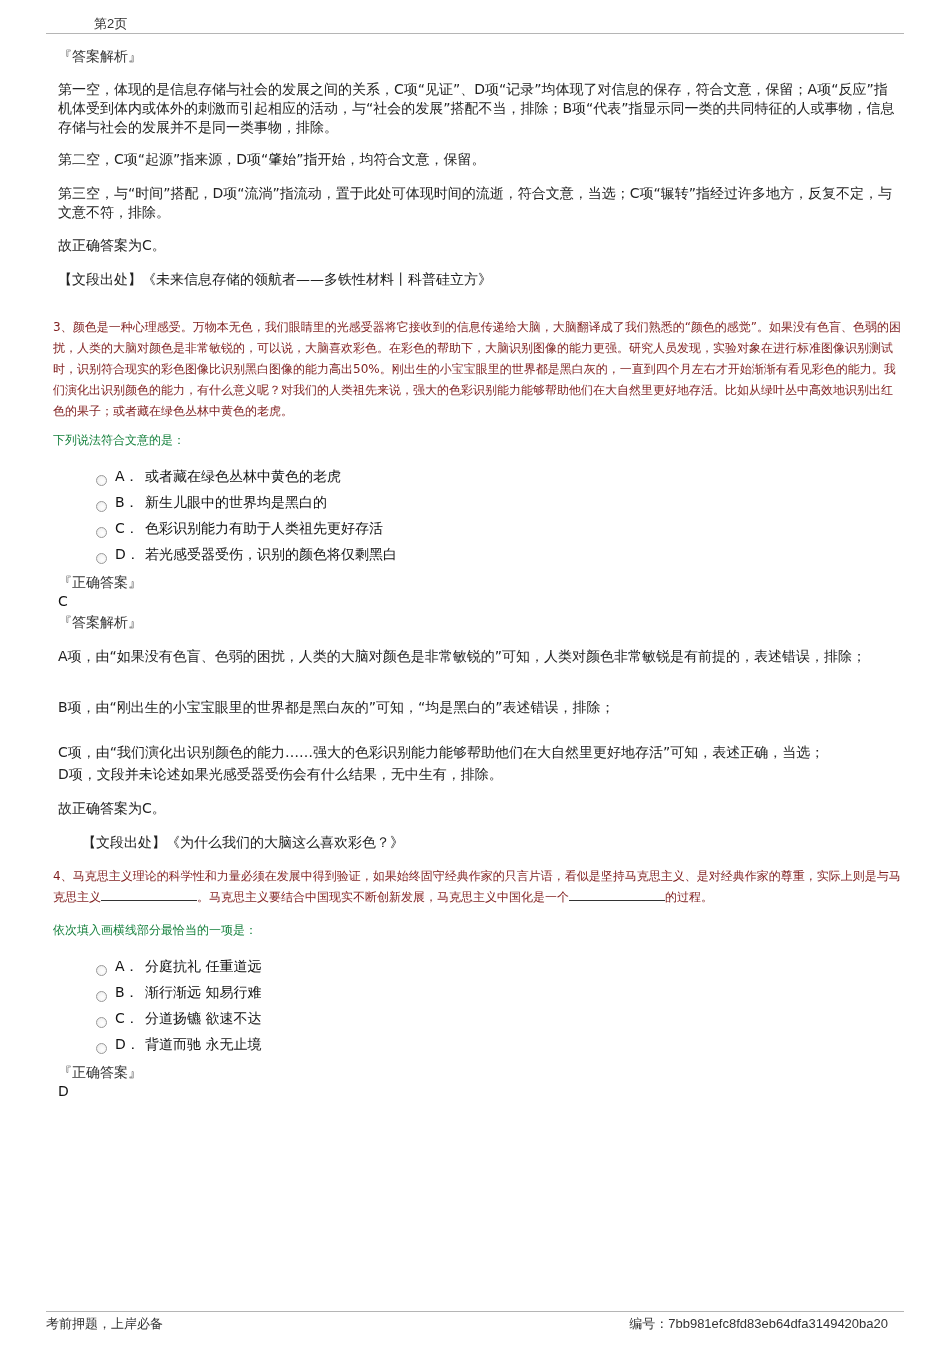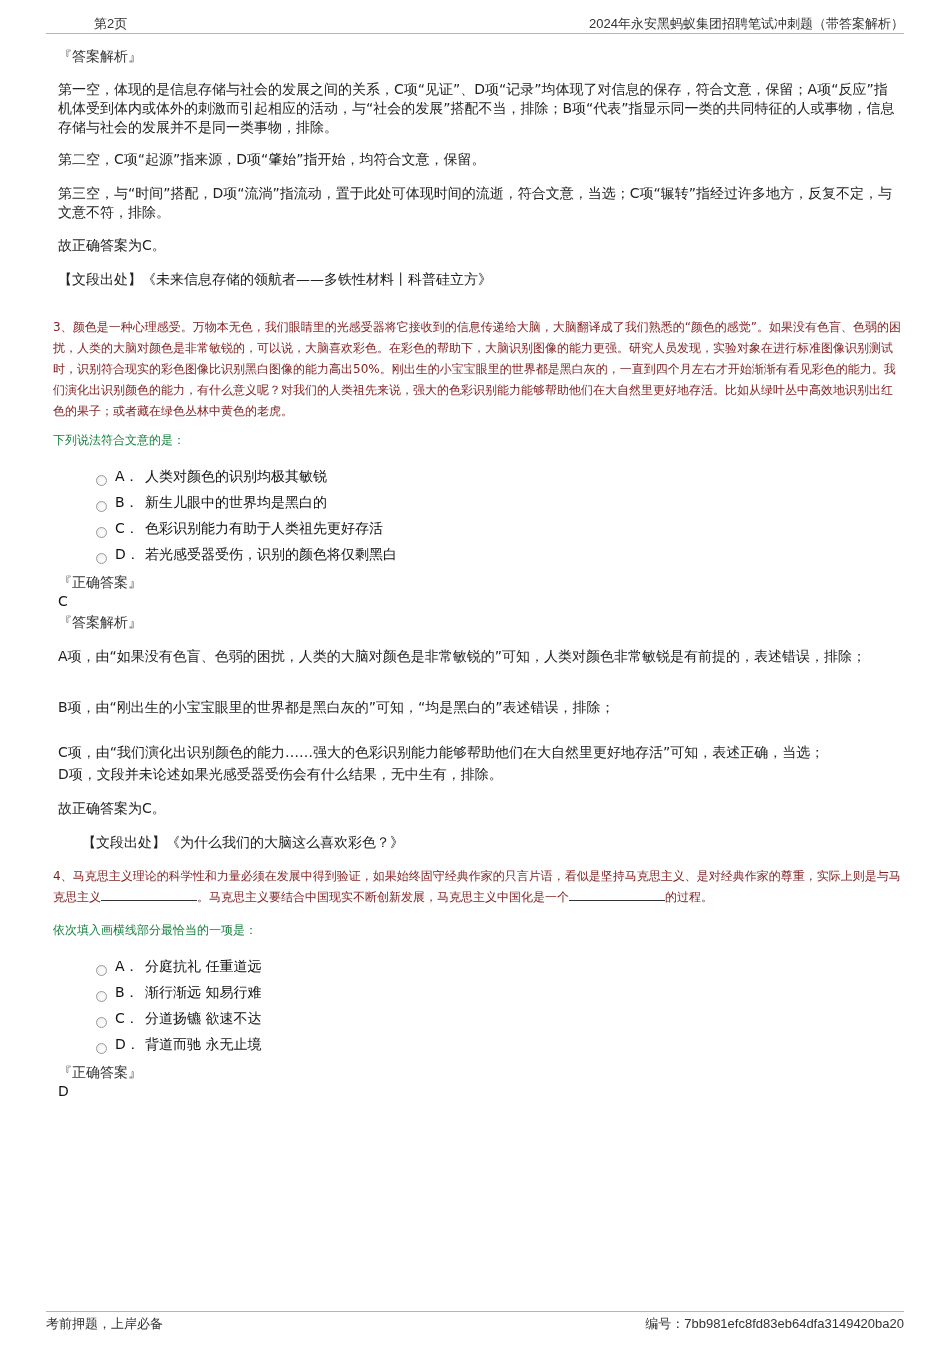--- a/index.html
+++ b/index.html
@@ -15,21 +15,21 @@
   .page-header .left { position: absolute; left: 0; top: 3px; margin-left: 48px; }
   .page-header .right { position: absolute; right: 0; top: 3px; }
 
   .page-footer {
     position: absolute; left: 46px; top: 1311px; width: 858px; height: 24px;
     border-top: 1px solid #b5b5b5;
     font-family: "Liberation Sans", "DejaVu Sans", sans-serif;
     font-size: 13px; color: #333;
   }
   .page-footer .left { position: absolute; left: 0; top: 3px; }
-  .page-footer .right { position: absolute; right: 0; top: 3px; text-align: center; }
+  .page-footer .right { position: absolute; right: 16px; top: 3px; text-align: center; }
 
   .content { position: absolute; left: 0; top: 0; width: 950px; }
 
   .blk { position: absolute; left: 58px; width: 840px; font-size: 14px; line-height: 19px; color: #222; }
   .bracket { font-size: 14px; color: #333; }
   .answer-letter { font-size: 14px; color: #111; }
 
   .q-stem { position: absolute; left: 53px; width: 850px; font-size: 12px; line-height: 21px; color: #7f1d1d; }
   .q-prompt { position: absolute; left: 53px; font-size: 12px; color: #15803d; }
 
@@ -43,40 +43,39 @@
   .opt-letter { width: 30px; font-size: 14px; }
   .opt-text { font-size: 14px; }
 
   .blank { display: inline-block; width: 96px; border-bottom: 1px solid #333; height: 12px; vertical-align: baseline; }
 </style>
 </head>
 <body>
 
 <div class="page-header">
   <span class="left">第2页</span>
-  <span class="right">2024年永安黑蚂蚁集团招聘笔试冲刺题（带答案解析）</span>
 </div>
 
 <div class="content">
 
   <div class="blk bracket" style="top:47px;">『答案解析』</div>
   <div class="blk" style="top:80px;">第一空，体现的是信息存储与社会的发展之间的关系，C项“见证”、D项“记录”均体现了对信息的保存，符合文意，保留；A项“反应”指机体受到体内或体外的刺激而引起相应的活动，与“社会的发展”搭配不当，排除；B项“代表”指显示同一类的共同特征的人或事物，信息存储与社会的发展并不是同一类事物，排除。</div>
   <div class="blk" style="top:150px;">第二空，C项“起源”指来源，D项“肇始”指开始，均符合文意，保留。</div>
   <div class="blk" style="top:184px;">第三空，与“时间”搭配，D项“流淌”指流动，置于此处可体现时间的流逝，符合文意，当选；C项“辗转”指经过许多地方，反复不定，与文意不符，排除。</div>
   <div class="blk" style="top:236px;">故正确答案为C。</div>
   <div class="blk" style="top:270px;">【文段出处】《未来信息存储的领航者——多铁性材料丨科普硅立方》</div>
 
   <div class="q-stem" style="top:317px;">3、颜色是一种心理感受。万物本无色，我们眼睛里的光感受器将它接收到的信息传递给大脑，大脑翻译成了我们熟悉的“颜色的感觉”。如果没有色盲、色弱的困扰，人类的大脑对颜色是非常敏锐的，可以说，大脑喜欢彩色。在彩色的帮助下，大脑识别图像的能力更强。研究人员发现，实验对象在进行标准图像识别测试时，识别符合现实的彩色图像比识别黑白图像的能力高出50%。刚出生的小宝宝眼里的世界都是黑白灰的，一直到四个月左右才开始渐渐有看见彩色的能力。我们演化出识别颜色的能力，有什么意义呢？对我们的人类祖先来说，强大的色彩识别能力能够帮助他们在大自然里更好地存活。比如从绿叶丛中高效地识别出红色的果子；或者藏在绿色丛林中黄色的老虎。</div>
   <div class="q-prompt" style="top:432px;">下列说法符合文意的是：</div>
 
   <div class="options" style="top:464px;">
     <div class="option">
       <span class="radio"></span>
       <span class="opt-letter">A．</span>
-      <span class="opt-text">人类对颜色的识别均极其敏锐</span>
+      <span class="opt-text">或者藏在绿色丛林中黄色的老虎</span>
     </div>
     <div class="option">
       <span class="radio"></span>
       <span class="opt-letter">B．</span>
       <span class="opt-text">新生儿眼中的世界均是黑白的</span>
     </div>
     <div class="option">
       <span class="radio"></span>
       <span class="opt-letter">C．</span>
       <span class="opt-text">色彩识别能力有助于人类祖先更好存活</span>

